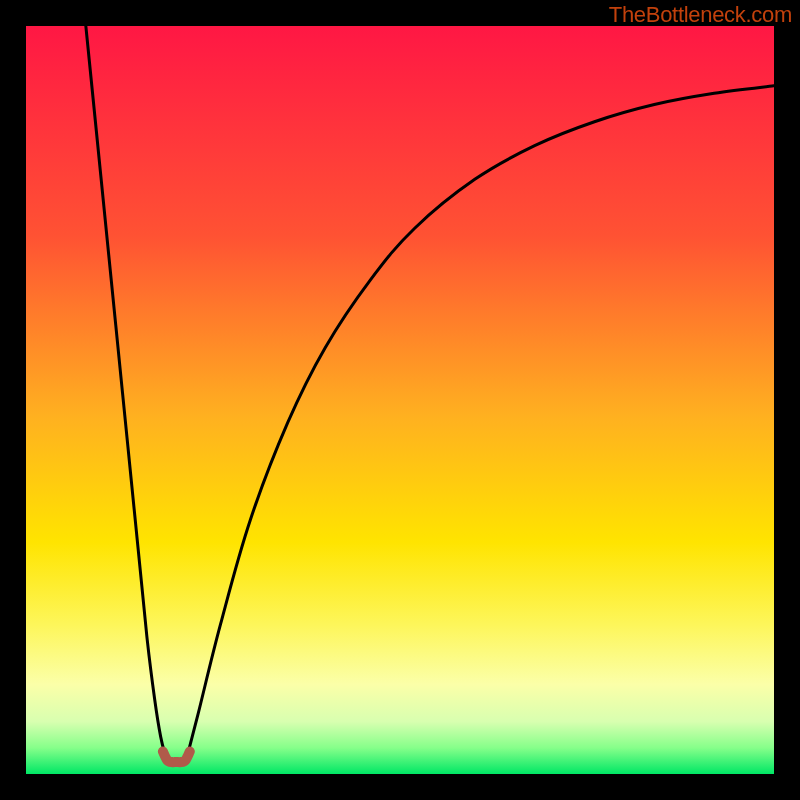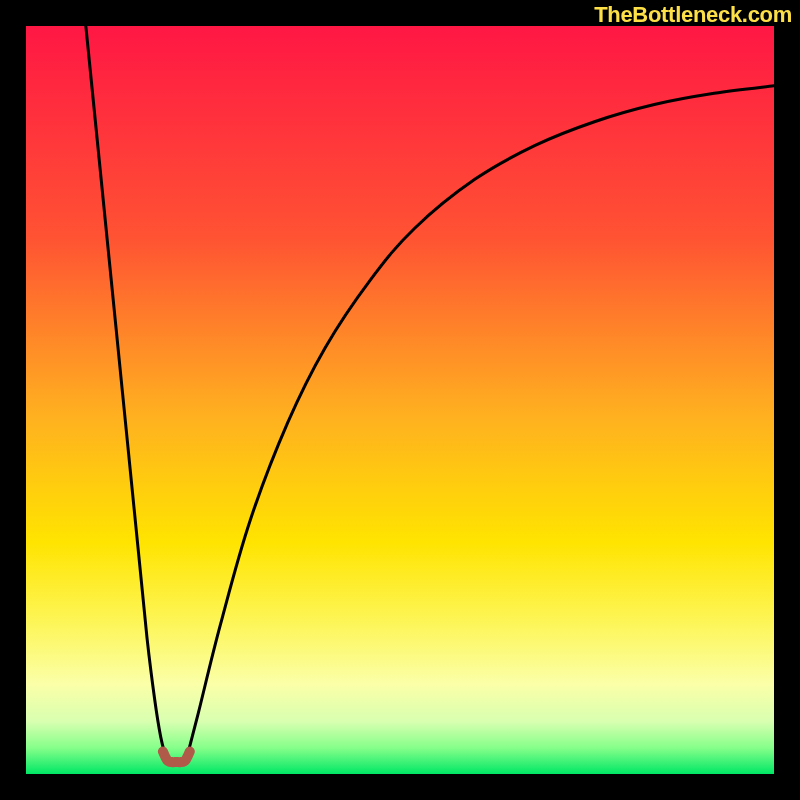--- a/index.html
+++ b/index.html
@@ -22,23 +22,23 @@
     left: 26px;
     top: 26px;
     width: 748px;
     height: 748px;
     overflow: hidden;
   }
   .attribution {
     position: absolute;
     top: 2px;
     right: 8px;
-    color: #fde047;
+    color: #c2410c;
     font-size: 22px;
-    font-weight: 700;
+    font-weight: 400;
     letter-spacing: -0.3px;
     user-select: none;
   }
 </style>
 </head>
 <body>
 
 <div class="frame">
 
   <div class="plot-area">

